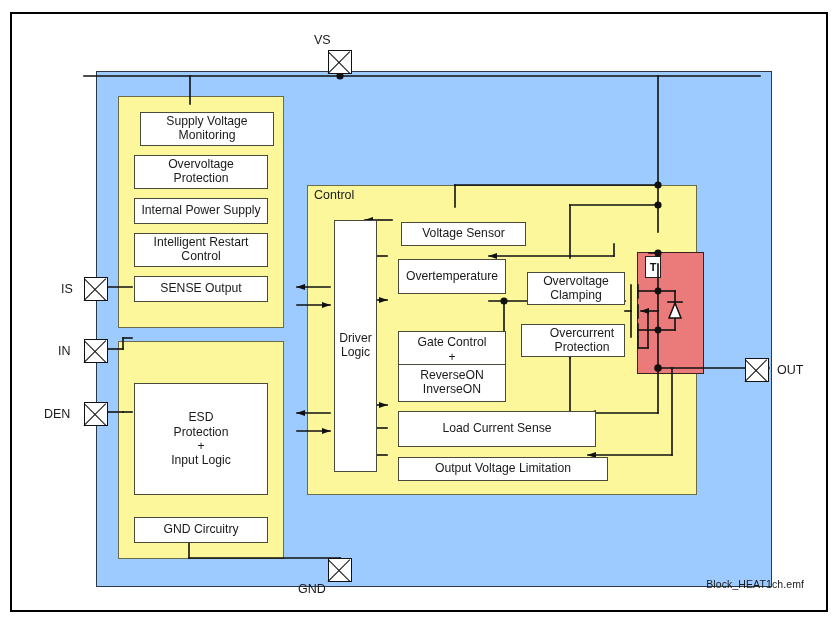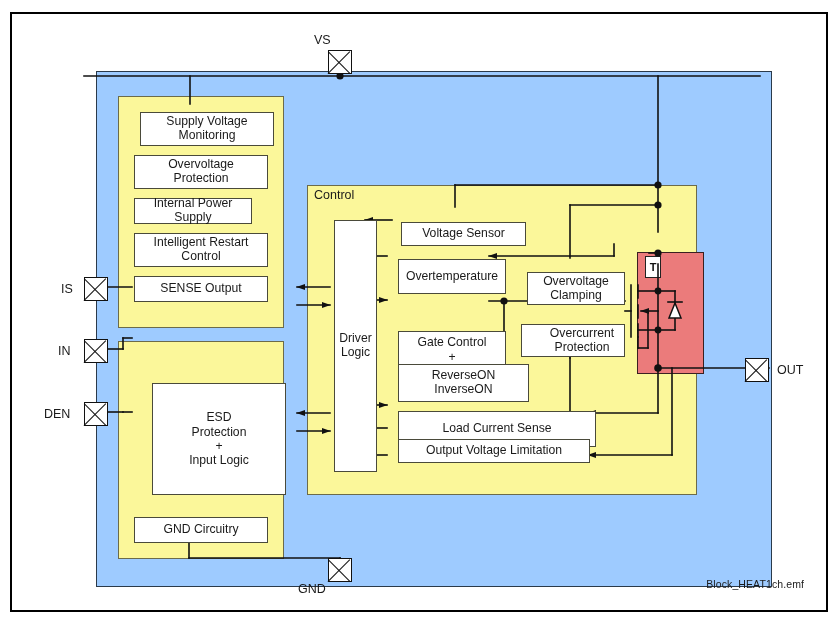--- a/index.html
+++ b/index.html
@@ -179,40 +179,40 @@
 
       <circle cx="658" cy="368" r="3.8" fill="#111" stroke="none"></circle>
       <line x1="658" y1="368" x2="745" y2="368"></line>
 
       <line x1="769" y1="368" x2="769" y2="368"></line>
     </g>
   </svg>
 
   <div class="blk" style="left:128px;top:98px;width:134px;height:34px;">Supply Voltage<br>Monitoring</div>
   <div class="blk" style="left:122px;top:141px;width:134px;height:34px;">Overvoltage<br>Protection</div>
-  <div class="blk" style="left:122px;top:184px;width:118px;height:26px;">Internal Power Supply</div>
+  <div class="blk" style="left:122px;top:184px;width:134px;height:26px;text-align:right;">Internal Power Supply</div>
   <div class="blk" style="left:122px;top:262px;width:134px;height:26px;">SENSE Output</div>
   <div class="blk" style="left:122px;top:219px;width:134px;height:34px;">Intelligent Restart<br>Control</div>
 
-  <div class="blk tall-txt" style="left:140px;top:339px;width:134px;height:112px;">ESD<br>Protection<br>+<br>Input Logic</div>
+  <div class="blk tall-txt" style="left:122px;top:339px;width:134px;height:112px;">ESD<br>Protection<br>+<br>Input Logic</div>
   <div class="blk" style="left:122px;top:503px;width:134px;height:26px;">GND Circuitry</div>
 
   <div class="blk" style="left:322px;top:206px;width:43px;height:252px;">Driver<br>Logic</div>
 
   <div class="blk" style="left:389px;top:208px;width:125px;height:24px;">Voltage Sensor</div>
 
   <div class="blk" style="left:386px;top:245px;width:108px;height:35px;">Overtemperature</div>
 
   <div class="blk tall-txt" style="left:386px;top:287px;width:108px;height:52px;">Gate Control<br>+<br>Chargepump</div>
 
-  <div class="blk" style="left:386px;top:350px;width:131px;height:38px;">ReverseON<br>InverseON</div>
+  <div class="blk" style="left:386px;top:350px;width:108px;height:38px;">ReverseON<br>InverseON</div>
 
   <div class="blk" style="left:386px;top:397px;width:198px;height:36px;">Load Current Sense</div>
 
-  <div class="blk" style="left:386px;top:425px;width:192px;height:24px;">Output Voltage Limitation</div>
+  <div class="blk" style="left:386px;top:443px;width:210px;height:24px;">Output Voltage Limitation</div>
 
   <div class="blk" style="left:515px;top:258px;width:98px;height:33px;">Overvoltage<br>Clamping</div>
 
   <div class="blk" style="left:509px;top:310px;width:104px;height:33px;padding-left:20px;">Overcurrent<br>Protection</div>
 
   <div class="pin" style="left:316px;top:36px;"></div>
   <div class="pinlabel" style="left:302px;top:19px;">VS</div>
 
   <div class="pin" style="left:72px;top:263px;"></div>
   <div class="pinlabel" style="left:49px;top:268px;">IS</div>

